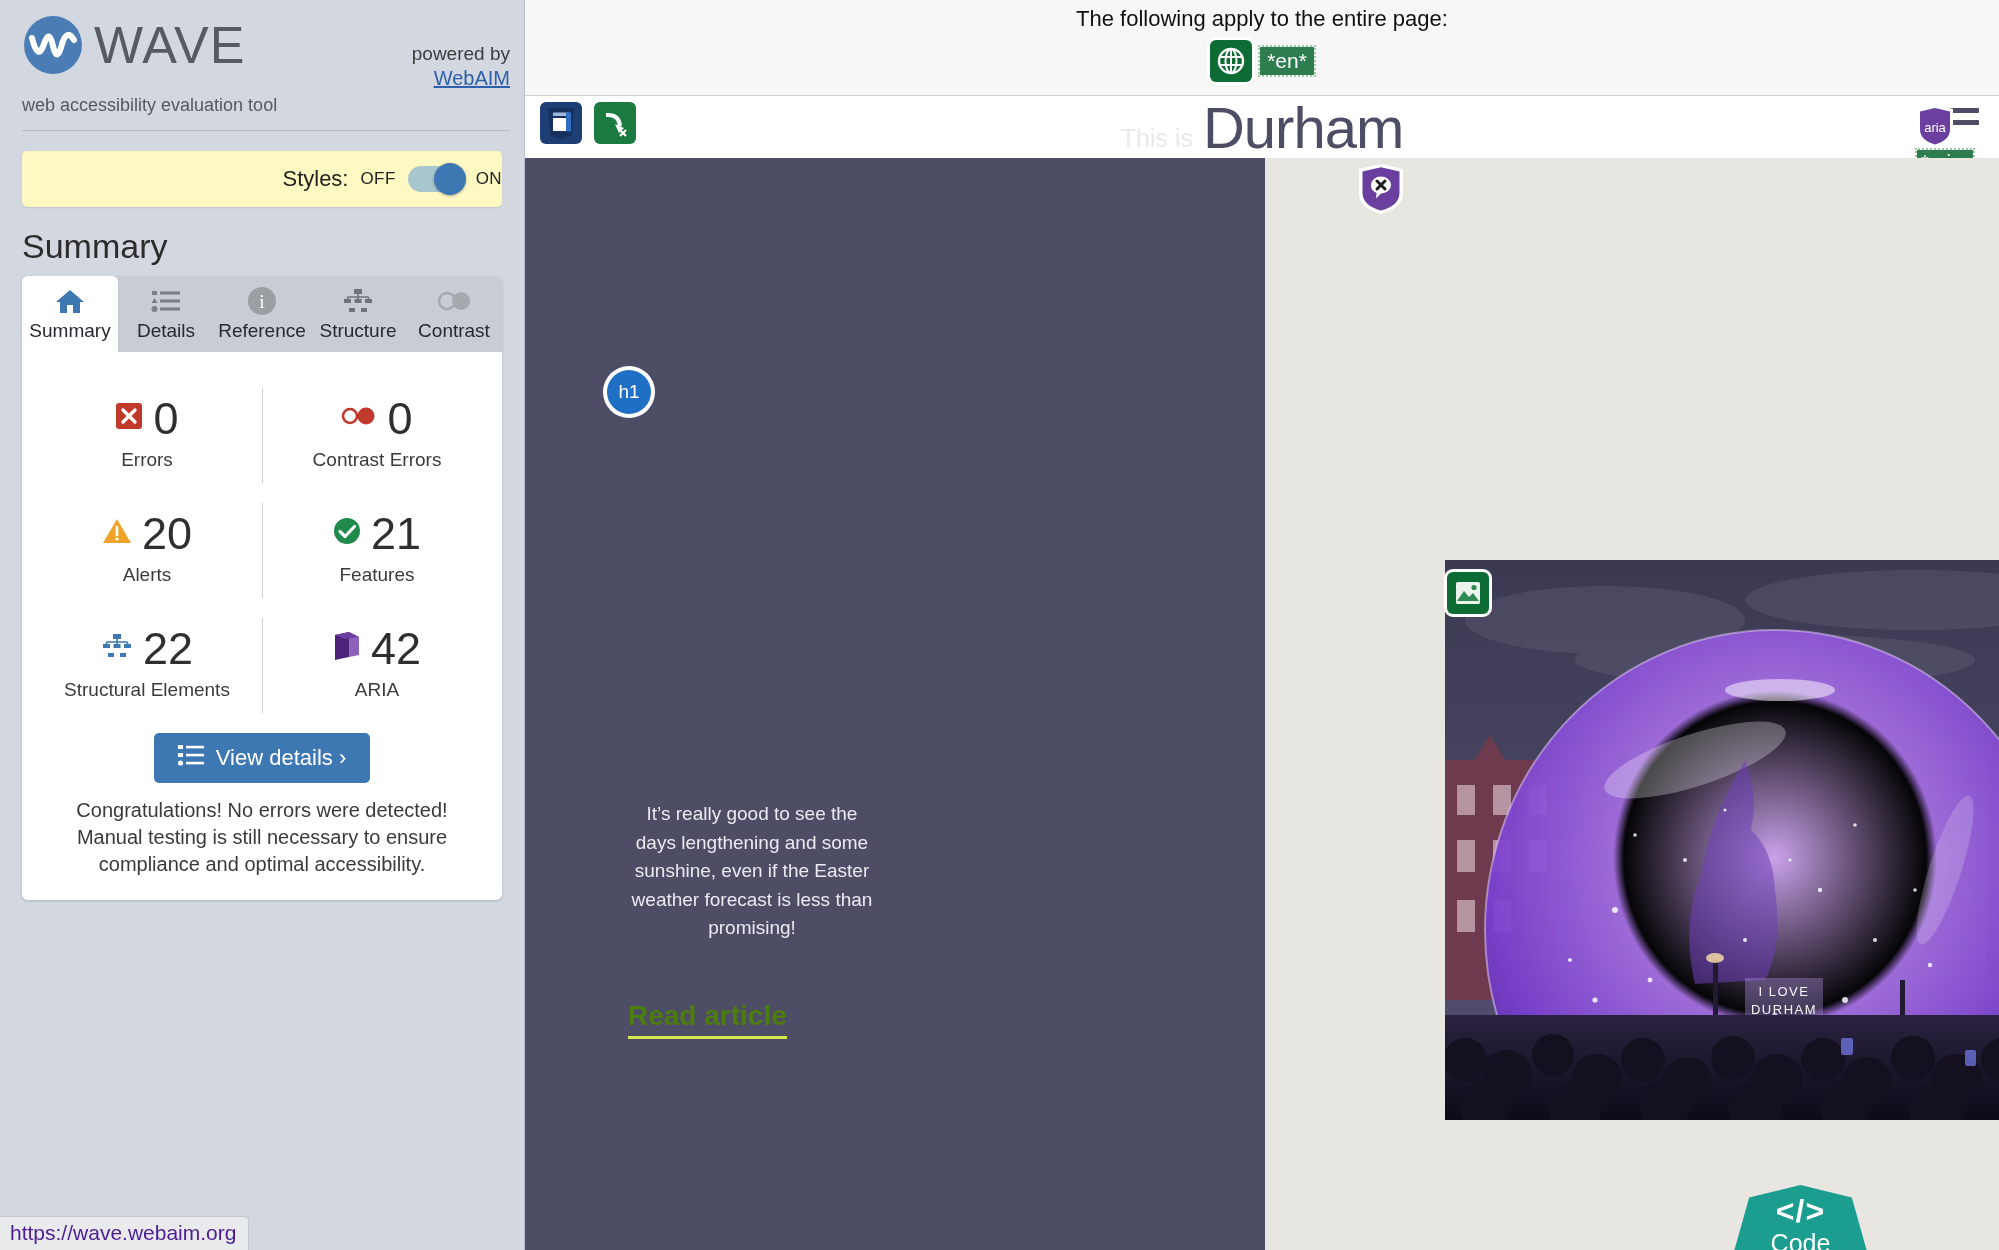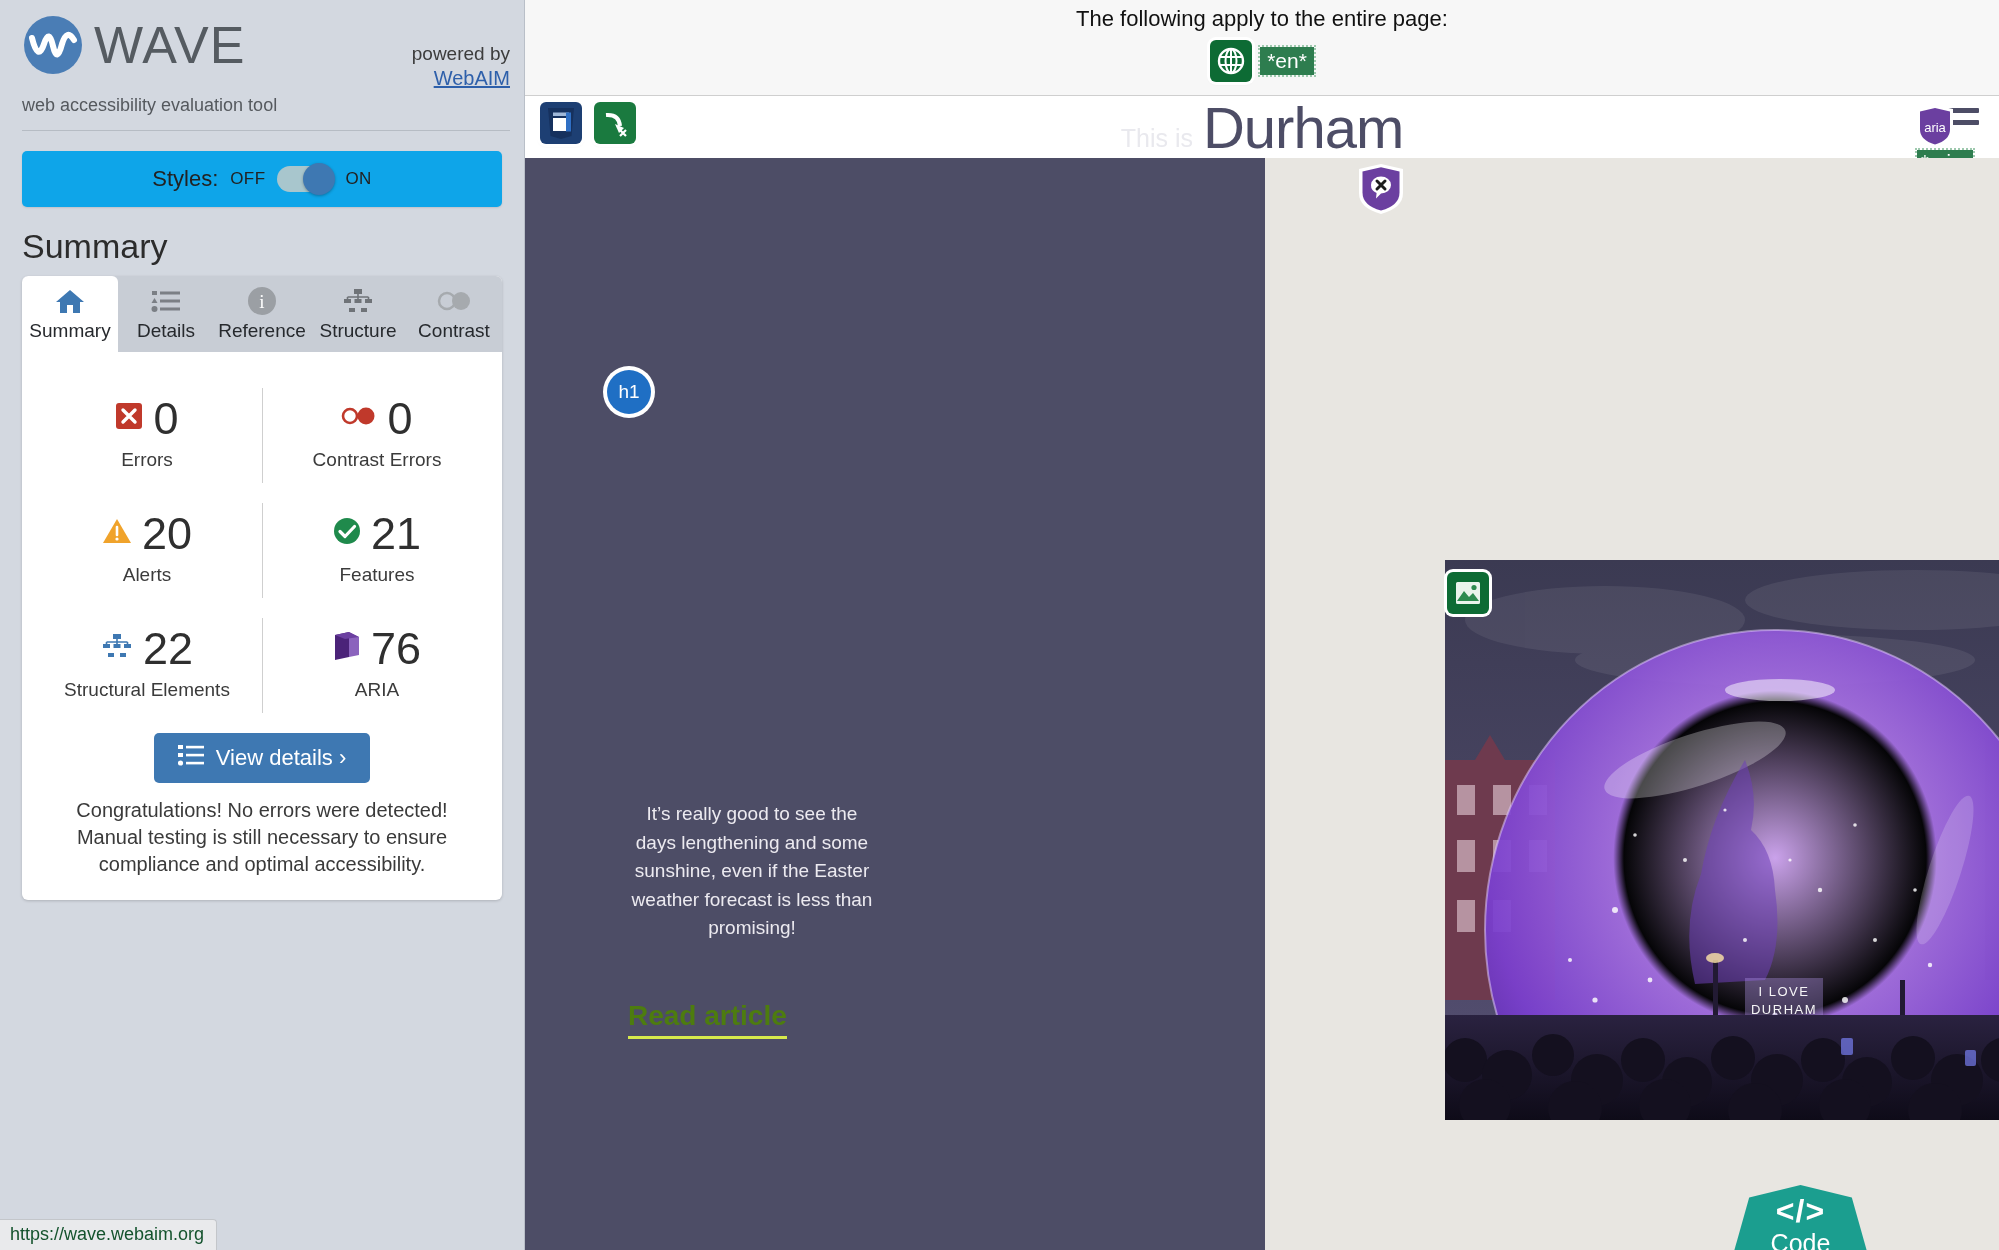--- a/index.html
+++ b/index.html
@@ -33,22 +33,22 @@
     text-align: right; font-size: 19px; color: #3c3c3c; line-height: 1.25;
     padding-top: 28px;
   }
   .poweredby a { color: #2d5faa; text-decoration: underline; display:block; font-size: 20px; }
   .wave-tagline {
     font-size: 18px; color: #55595e; margin-top: 4px; padding-bottom: 14px;
     border-bottom: 1px solid #b6bcc4;
   }
 
   .styles-bar {
-    margin: 20px 22px 0 22px; background: #0ea5e9; border-radius: 5px;
-    height: 56px; display: flex; align-items: center; justify-content: center;
+    margin: 20px 22px 0 22px; background: #fef9c3; border-radius: 5px;
+    height: 56px; display: flex; align-items: center; justify-content: flex-end;
     gap: 12px; box-shadow: 0 1px 2px rgba(0,0,0,.10);
   }
   .styles-label { font-size: 22px; color: #222; }
   .styles-off, .styles-on { font-size: 17px; color: #222; letter-spacing: .4px; }
   .toggle {
     width: 56px; height: 26px; border-radius: 14px; background: #a8c6cd;
     position: relative; cursor: pointer;
   }
   .toggle .knob {
     position: absolute; right: -2px; top: -3px; width: 32px; height: 32px;
@@ -94,21 +94,21 @@
   .congrats {
     font-size: 20px; color: #3a3a3a; line-height: 1.35; text-align: center;
     padding: 14px 26px 22px 26px;
     border-radius: 16px;
   }
 
   .statusbar {
     position: absolute; left: 0; bottom: 0;
     background: #e9eaec; border: 1px solid #c3c6ca; border-left: 0; border-bottom: 0;
     border-radius: 0 4px 0 0; padding: 4px 12px 5px 10px;
-    font-size: 18px; color: #14532d;
+    font-size: 21px; color: #4c1d95;
   }
 
   
   #preview { position: relative; width: 1474px; height: 1250px; background: #f7f7f7; flex: 0 0 1474px; }
 
   .page-note {
     text-align: center; padding-top: 6px;
     font-size: 22px; color: #111;
     font-family: "Liberation Sans", sans-serif;
   }
@@ -373,21 +373,21 @@
           </div>
           <div class="statcell">
             <div class="statnum">
               <span>
                 <svg width="28" height="30" viewBox="0 0 28 30">
                   <path d="M2 4 L16 1 L16 26 L2 29 Z" fill="#4b2379"></path>
                   <path d="M16 1 L26 6 L26 24 L16 26 Z" fill="#8b63bd"></path>
                   <path d="M2 4 L16 1 L26 6 L12 8 Z" fill="#6b3fa0"></path>
                 </svg>
               </span>
-              <span class="num">76</span>
+              <span class="num">42</span>
             </div>
             <div class="statlabel">ARIA</div>
           </div>
         </div>
       </div>
 
       <div class="view-details-wrap">
         <button class="view-details">
           <span>
             <svg width="26" height="22" viewBox="0 0 26 22">

